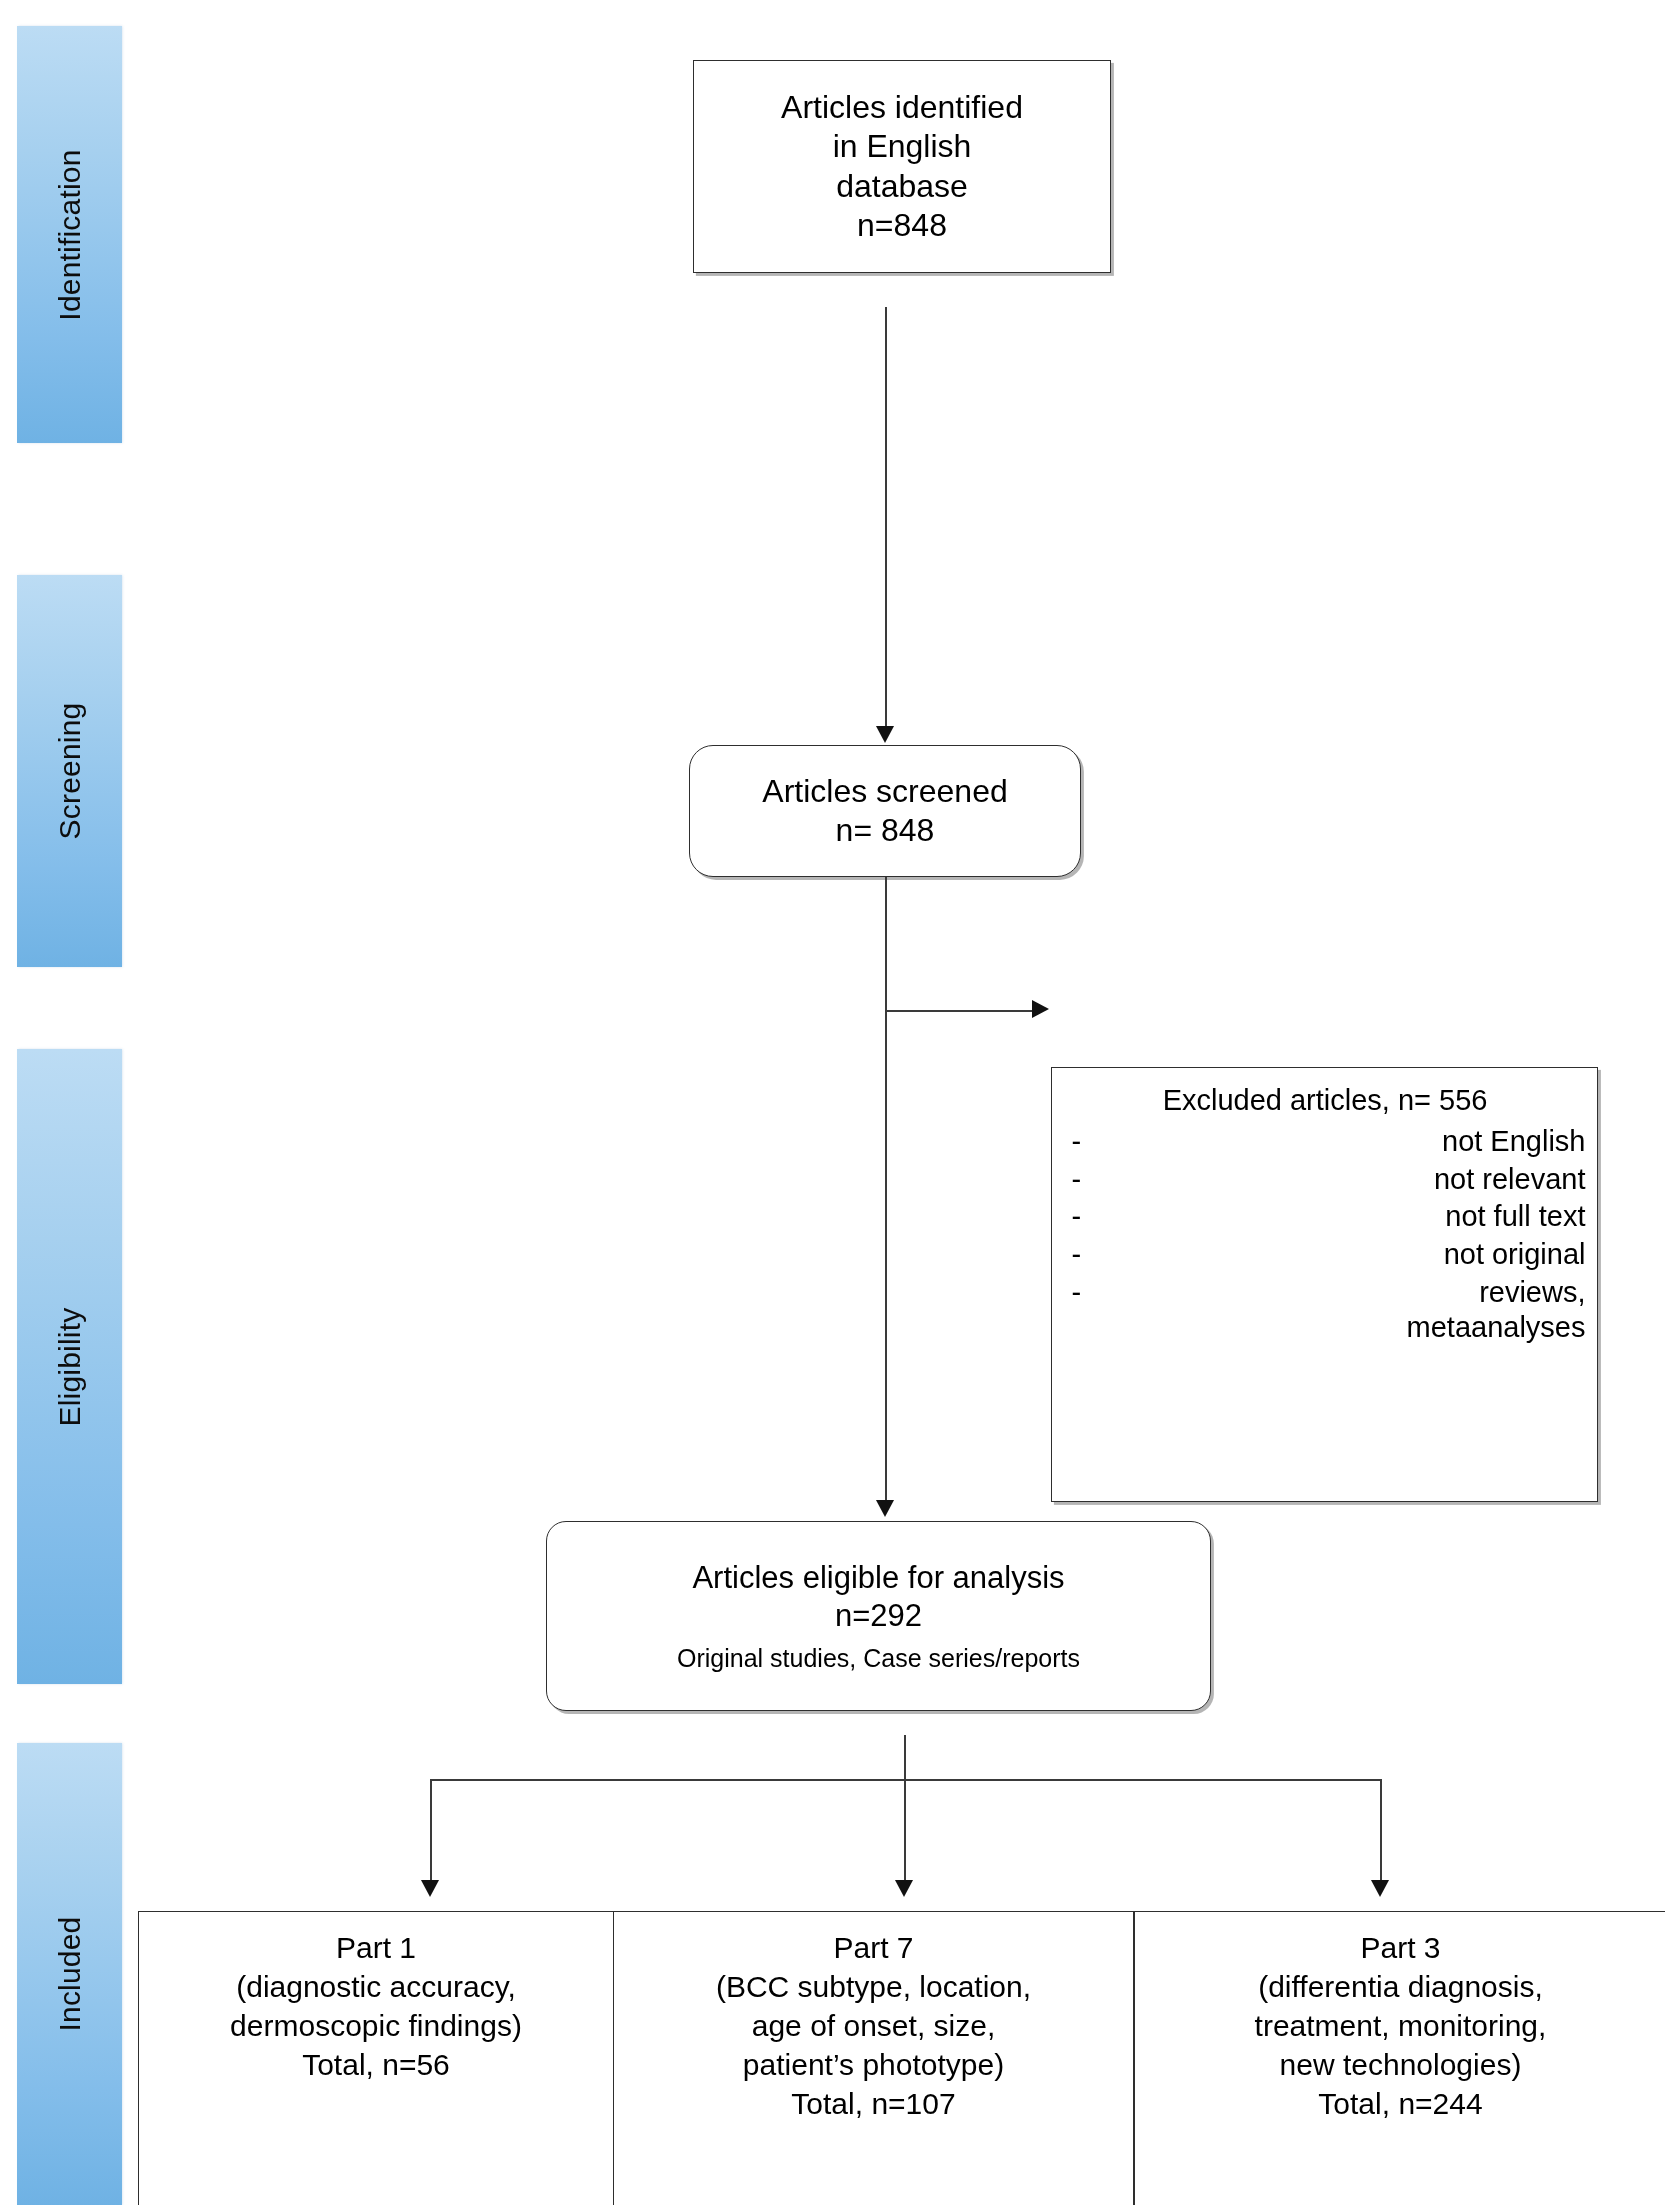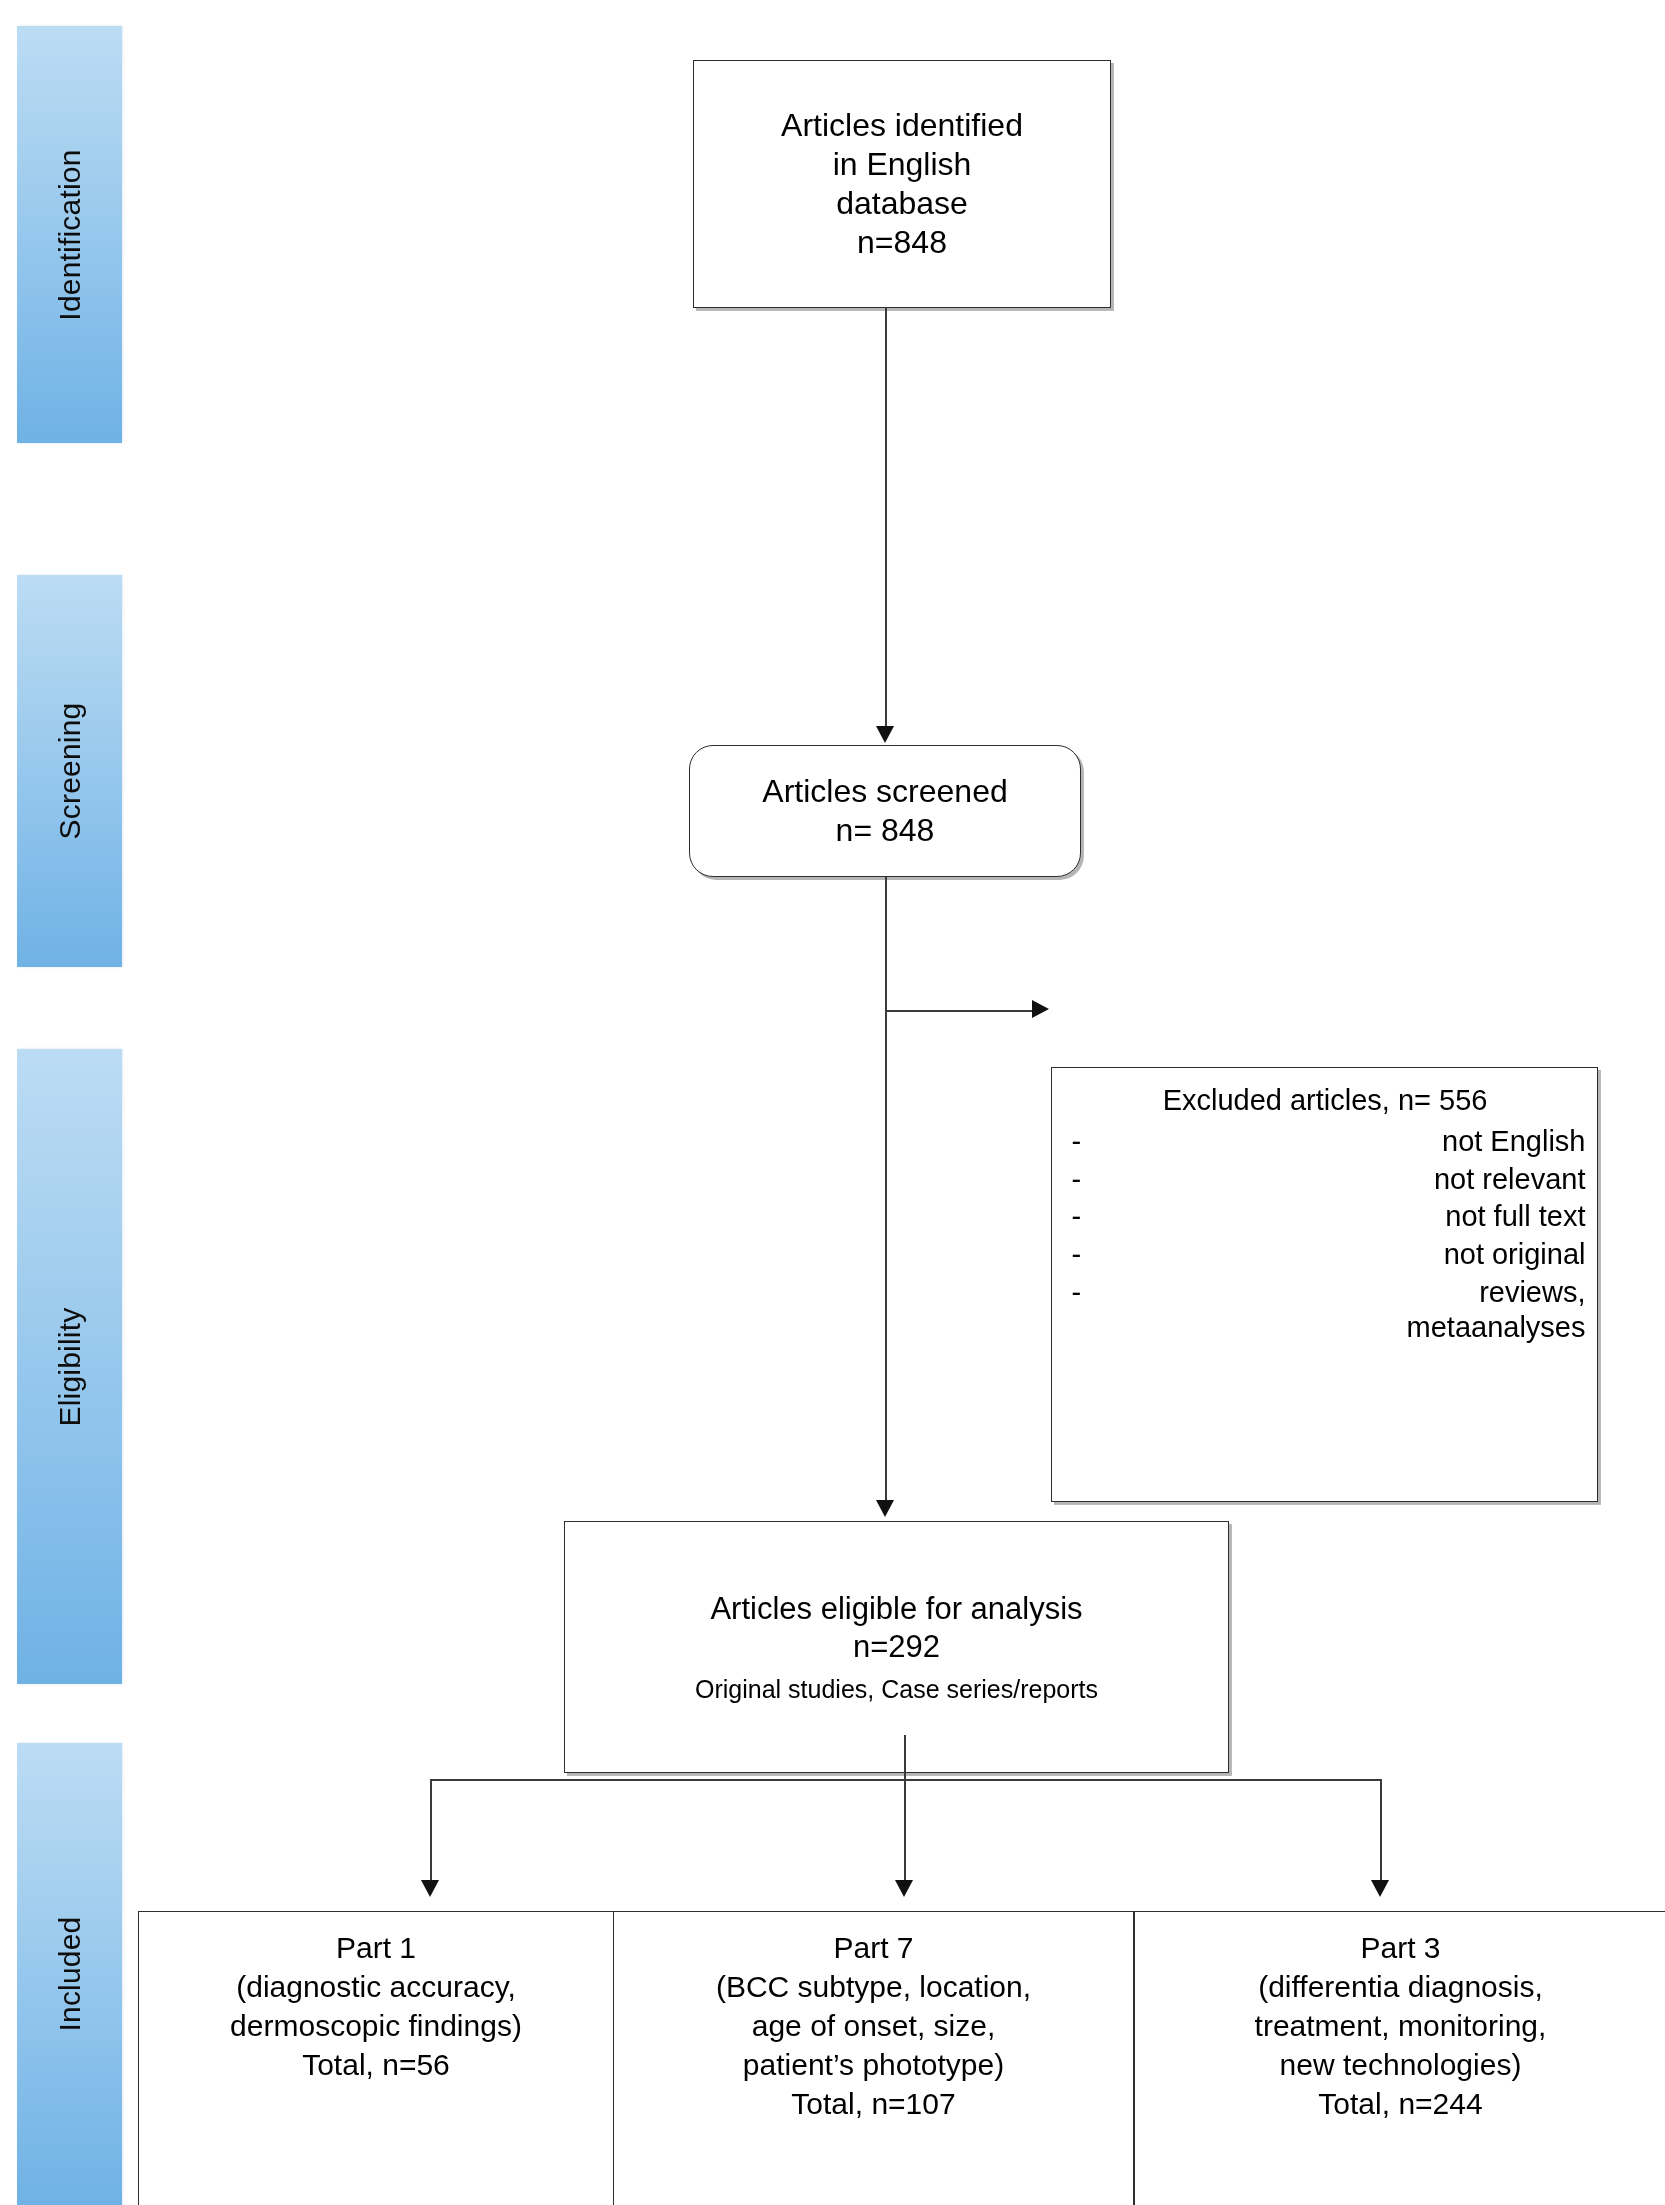--- a/index.html
+++ b/index.html
@@ -154,21 +154,21 @@
   </div>
 
   <div class="stage-bar" style="top:1049px; height:635px;">
     <span class="stage-label">Eligibility</span>
   </div>
 
   <div class="stage-bar" style="top:1743px; height:462px;">
     <span class="stage-label">Included</span>
   </div>
 
-  <div class="flow-box box-identified" style="left:693px; top:60px; width:418px; height:248px;text-align:right;">
+  <div class="flow-box box-identified" style="left:693px; top:60px; width:418px; height:213px;text-align:right;">
     <span class="line">Articles identified</span>
     <span class="line">in English</span>
     <span class="line">database</span>
     <span class="line">n=848</span>
   </div>
 
   <div class="vline" style="left:885px; top:307px; height:421px;"></div>
   <div class="arrow-down" style="left:876px; top:726px;"></div>
 
   <div class="flow-box box-screened" style="left:689px; top:745px; width:392px; height:132px;border-radius:24px;">
@@ -202,21 +202,21 @@
         <span class="txt">not original</span>
       </li>
       <li>
         <span class="dash">-</span>
         <span class="txt" style="white-space:pre-line;">reviews,
 metaanalyses</span>
       </li>
     </ul>
   </div>
 
-  <div class="flow-box box-eligible" style="left:564px; top:1521px; width:665px; height:252px;">
+  <div class="flow-box box-eligible" style="left:546px; top:1521px; width:665px; height:190px;border-radius:20px;">
     <span class="line">Articles eligible for analysis</span>
     <span class="line">n=292</span>
     <span class="line small">Original studies, Case series/reports</span>
   </div>
 
   <div class="vline" style="left:904px; top:1735px; height:45px;"></div>
   <div class="hline" style="left:430px; top:1779px; width:952px;"></div>
 
   <div class="vline" style="left:430px; top:1779px; height:104px;"></div>
   <div class="arrow-down" style="left:421px; top:1880px;"></div>

